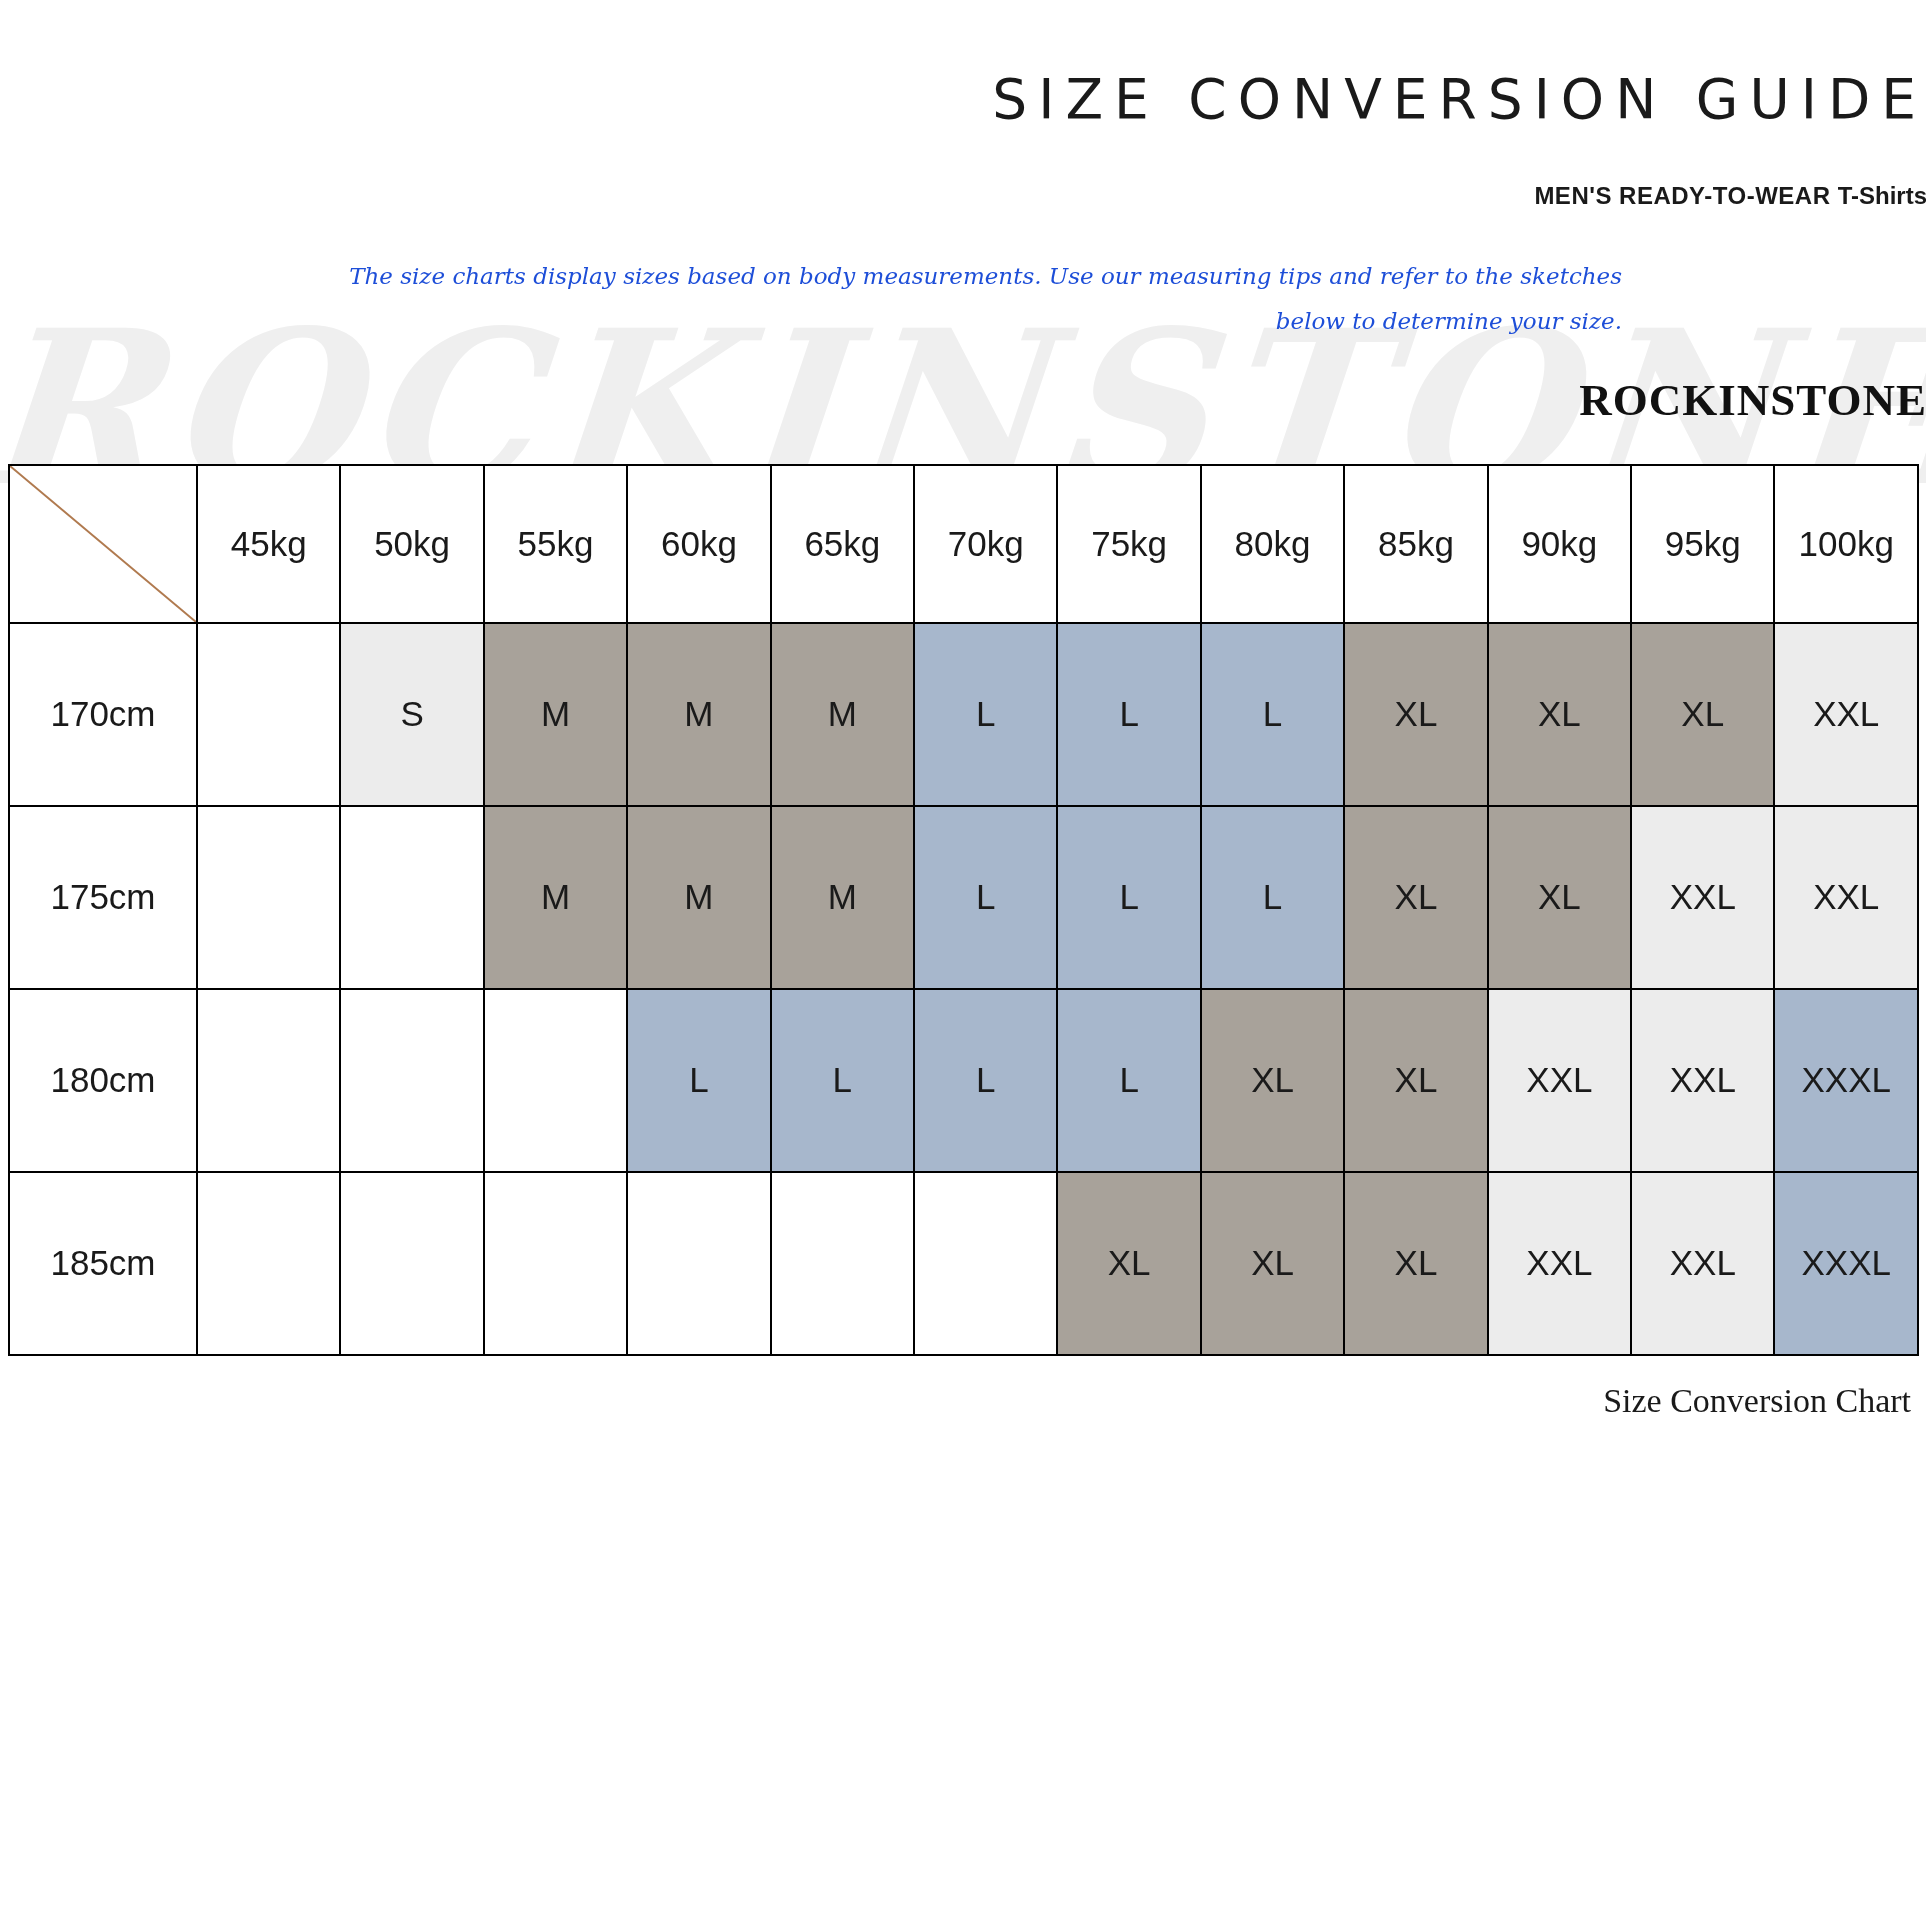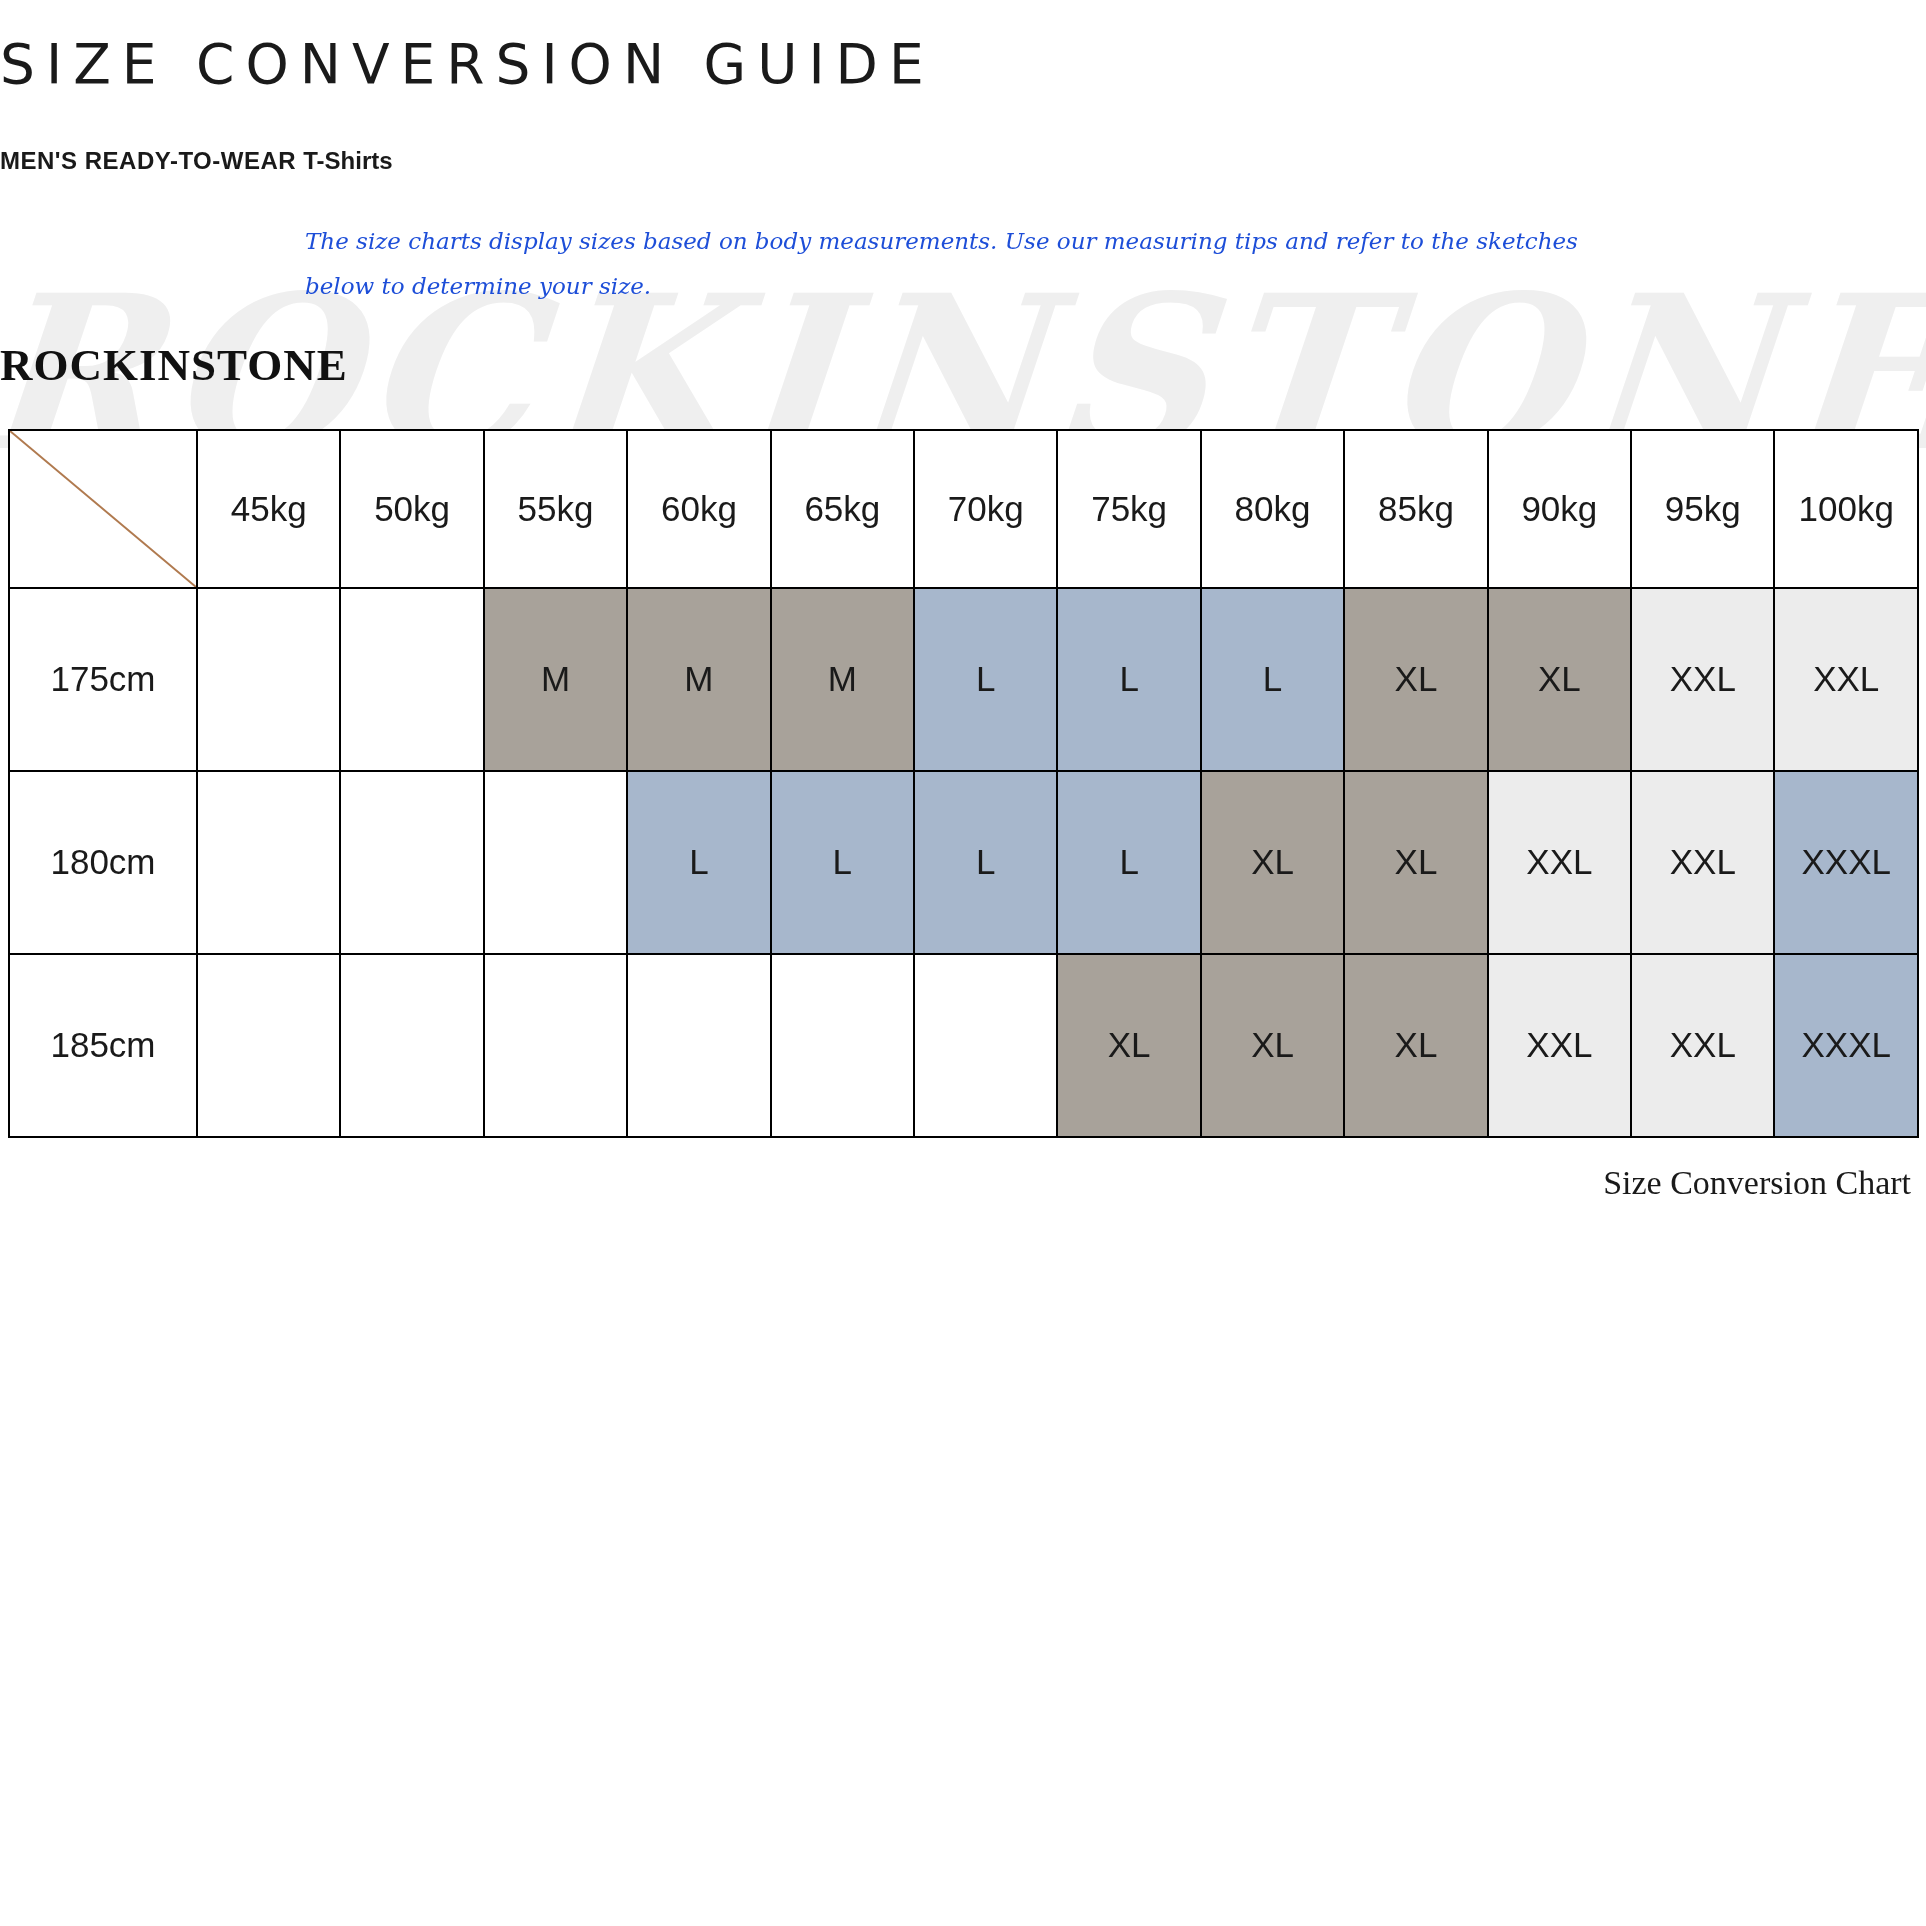--- a/index.html
+++ b/index.html
@@ -33,21 +33,22 @@
     transform: skewX(-8deg);
     user-select: none;
     pointer-events: none;
     z-index: 0;
   }
   
   .header {
     position: relative;
     z-index: 2;
     padding-top: 32px;
-    text-align: left;
+    text-align: right;
+    margin-top: 35px;
   }
   .main-title {
     font-family: "DejaVu Sans", sans-serif;
     font-size: 55px;
     font-weight: 400;
     letter-spacing: 11px;
     color: #1a1a1a;
     margin: 0;
   }
   .sub-title {
@@ -177,20 +178,35 @@
             <th class="hdr-cell">80kg</th>
             <th class="hdr-cell">85kg</th>
             <th class="hdr-cell">90kg</th>
             <th class="hdr-cell">95kg</th>
             <th class="hdr-cell">100kg</th>
           </tr>
       </thead>
       <tbody>
 
           <tr class="data-row">
+            <td class="row-head">170cm</td>
+            <td class="fill-none"></td>
+            <td class="fill-light">S</td>
+            <td class="fill-taupe">M</td>
+            <td class="fill-taupe">M</td>
+            <td class="fill-taupe">M</td>
+            <td class="fill-blue">L</td>
+            <td class="fill-blue">L</td>
+            <td class="fill-blue">L</td>
+            <td class="fill-taupe">XL</td>
+            <td class="fill-taupe">XL</td>
+            <td class="fill-taupe">XL</td>
+            <td class="fill-light">XXL</td>
+          </tr>
+          <tr class="data-row">
             <td class="row-head">175cm</td>
             <td class="fill-none"></td>
             <td class="fill-none"></td>
             <td class="fill-taupe">M</td>
             <td class="fill-taupe">M</td>
             <td class="fill-taupe">M</td>
             <td class="fill-blue">L</td>
             <td class="fill-blue">L</td>
             <td class="fill-blue">L</td>
             <td class="fill-taupe">XL</td>

